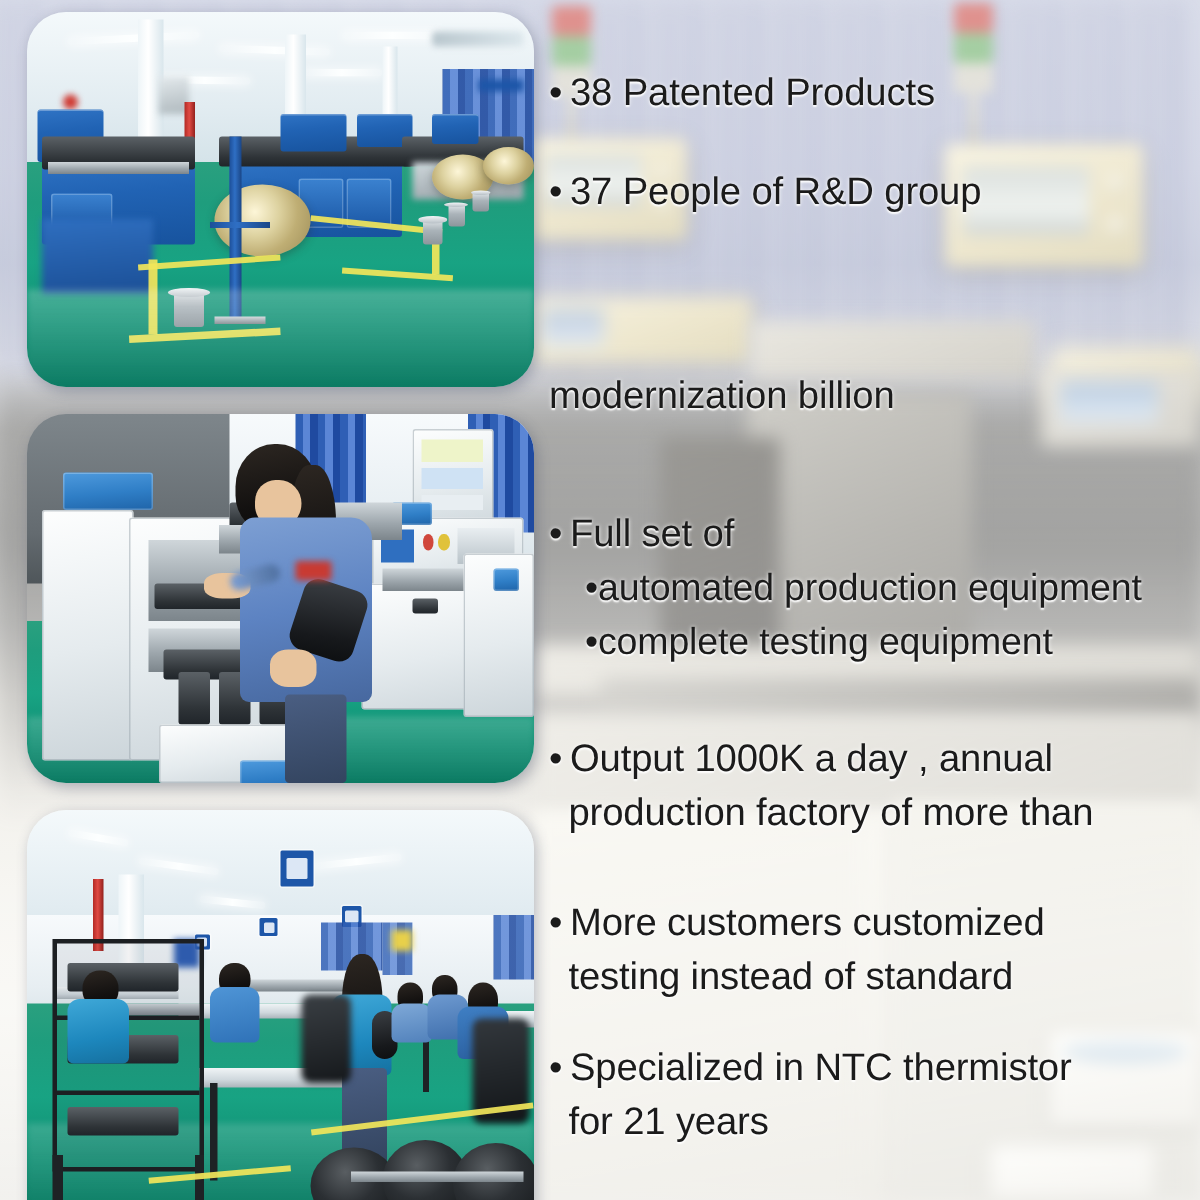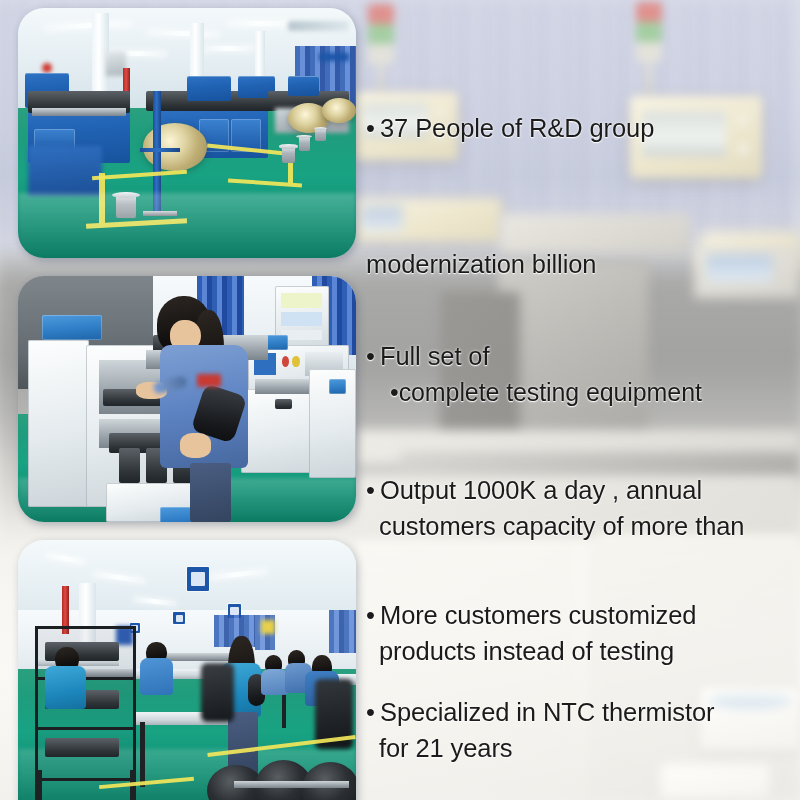--- a/index.html
+++ b/index.html
@@ -531,43 +531,47 @@
 
       <div class="darkcoil" style="left:56%;top:84%;width:17%;height:19%;"></div>
       <div class="darkcoil" style="left:70%;top:82%;width:17%;height:20%;"></div>
       <div class="darkcoil" style="left:84%;top:83%;width:17%;height:20%;"></div>
       <div class="steel" style="left:64%;top:90%;width:34%;height:2.4%;"></div>
     </div>
   </div>
 
   <div class="text-col">
 
+    <div class="tgroup" style="top:44px;">
+      <div class="line"><span class="bullet">•</span><span>38 Patented Products</span></div>
+    </div>
 
     <div class="tgroup" style="top:110px;">
       <div class="line"><span class="bullet">•</span><span>37 People of R&amp;D group</span></div>
     </div>
 
 
     <div class="tgroup" style="top:246px;">
       <div class="line"><span>modernization billion</span></div>
     </div>
 
     <div class="tgroup" style="top:338px;">
       <div class="line"><span class="bullet">•</span><span>Full set of</span></div>
+      <div class="line sub"><span class="bullet tight">•</span><span>automated production equipment</span></div>
       <div class="line sub"><span class="bullet tight">•</span><span>complete testing equipment</span></div>
     </div>
 
-    <div class="tgroup" style="top:472px;">
+    <div class="tgroup" style="top:488px;">
       <div class="line"><span class="bullet">•</span><span>Output 1000K a day , annual</span></div>
-      <div class="line l2"><span>customers capacity of more than</span></div>
+      <div class="line l2"><span>production factory of more than</span></div>
     </div>
 
     <div class="tgroup" style="top:597px;">
       <div class="line"><span class="bullet">•</span><span>More customers customized</span></div>
-      <div class="line l2"><span>products instead of testing</span></div>
+      <div class="line l2"><span>testing instead of standard</span></div>
     </div>
 
     <div class="tgroup" style="top:694px;">
       <div class="line"><span class="bullet">•</span><span>Specialized in NTC thermistor</span></div>
       <div class="line l2"><span>for 21 years</span></div>
     </div>
 
   </div>
 </div>
 

